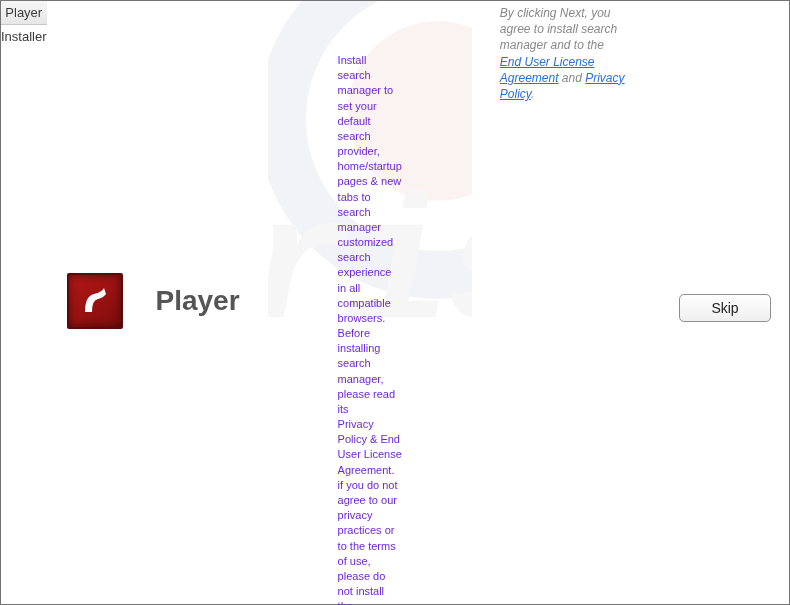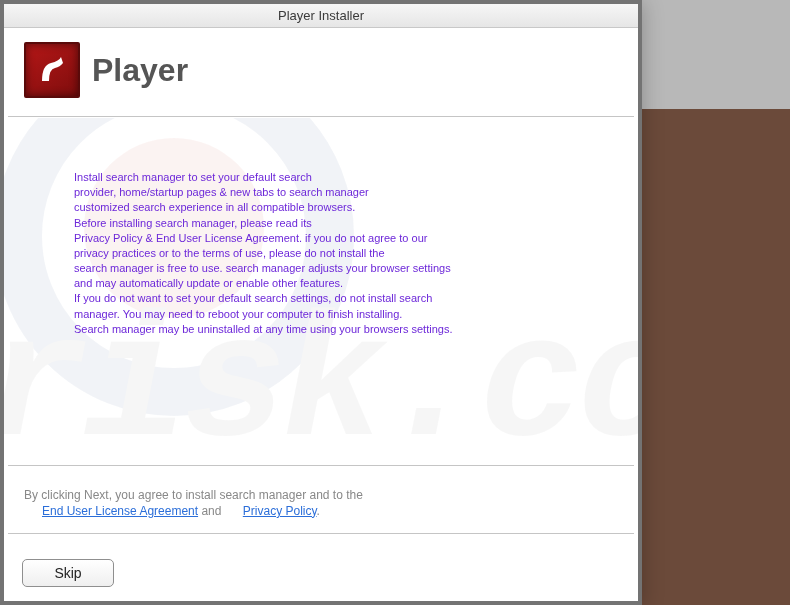--- a/index.html
+++ b/index.html
@@ -8,27 +8,27 @@
       width: 790px;
       height: 605px;
       background: linear-gradient(180deg, #b8b8b8 0%, #b8b8b8 18%, #6b4a3a 18%, #6b4a3a 100%);
       position: relative;
       overflow: hidden;
     }
 
     .window {
       position: relative;
       z-index: 1;
-      width: 642px;
+      width: 790px;
       height: 605px;
       background: #ffffff;
-      border: 4px solid #737373;
+      border: 1px solid #737373;
       box-shadow: 0 2px 20px rgba(0,0,0,0.25);
       display: flex;
-      flex-direction: column;
+      flex-direction: row;
     }
 
     .titlebar {
       height: 24px;
       background: linear-gradient(#f6f6f6, #e6e6e6);
       border-bottom: 1px solid #c8c8c8;
       text-align: center;
       font-size: 13px;
       color: #3a3a3a;
       line-height: 24px;
@@ -46,24 +46,24 @@
       border-radius: 2px;
       position: relative;
       box-shadow: inset 0 0 8px rgba(0,0,0,0.5);
     }
     .flash-icon svg {
       position: absolute;
       top: 50%; left: 50%;
       transform: translate(-50%, -50%);
     }
     .header-title {
-      font-size: 32px;
+      font-size: 28px;
       color: #555;
       font-weight: 600;
-      margin-left: 12px;
+      margin-left: 33px;
     }
 
     .hr {
       border: none;
       border-top: 1px solid #c5c5c5;
       border-bottom: 1px solid #fff;
       margin: 0;
       margin-left: 4px;
       margin-right: 4px;
     }
@@ -73,30 +73,30 @@
       padding: 52px 70px 20px 70px;
       position: relative;
     }
     .content p {
       color: #6d28d9;
       font-size: 11px;
       line-height: 1.38;
     }
 
     .footer-note {
-      padding: 20px 20px 14px 20px;
+      padding: 4px 20px 14px 20px;
       font-size: 12px;
       color: #888;
       line-height: 1.35;
+      font-style: italic;
     }
     .footer-note a, .link {
       color: #2b6ed9;
       text-decoration: underline;
       cursor: pointer;
-      margin-left: 18px;
     }
 
     .button-bar {
       display: flex;
       justify-content: space-between;
       align-items: center;
       padding: 24px 18px 14px 18px;
     }
     .btn {
       min-width: 92px;

